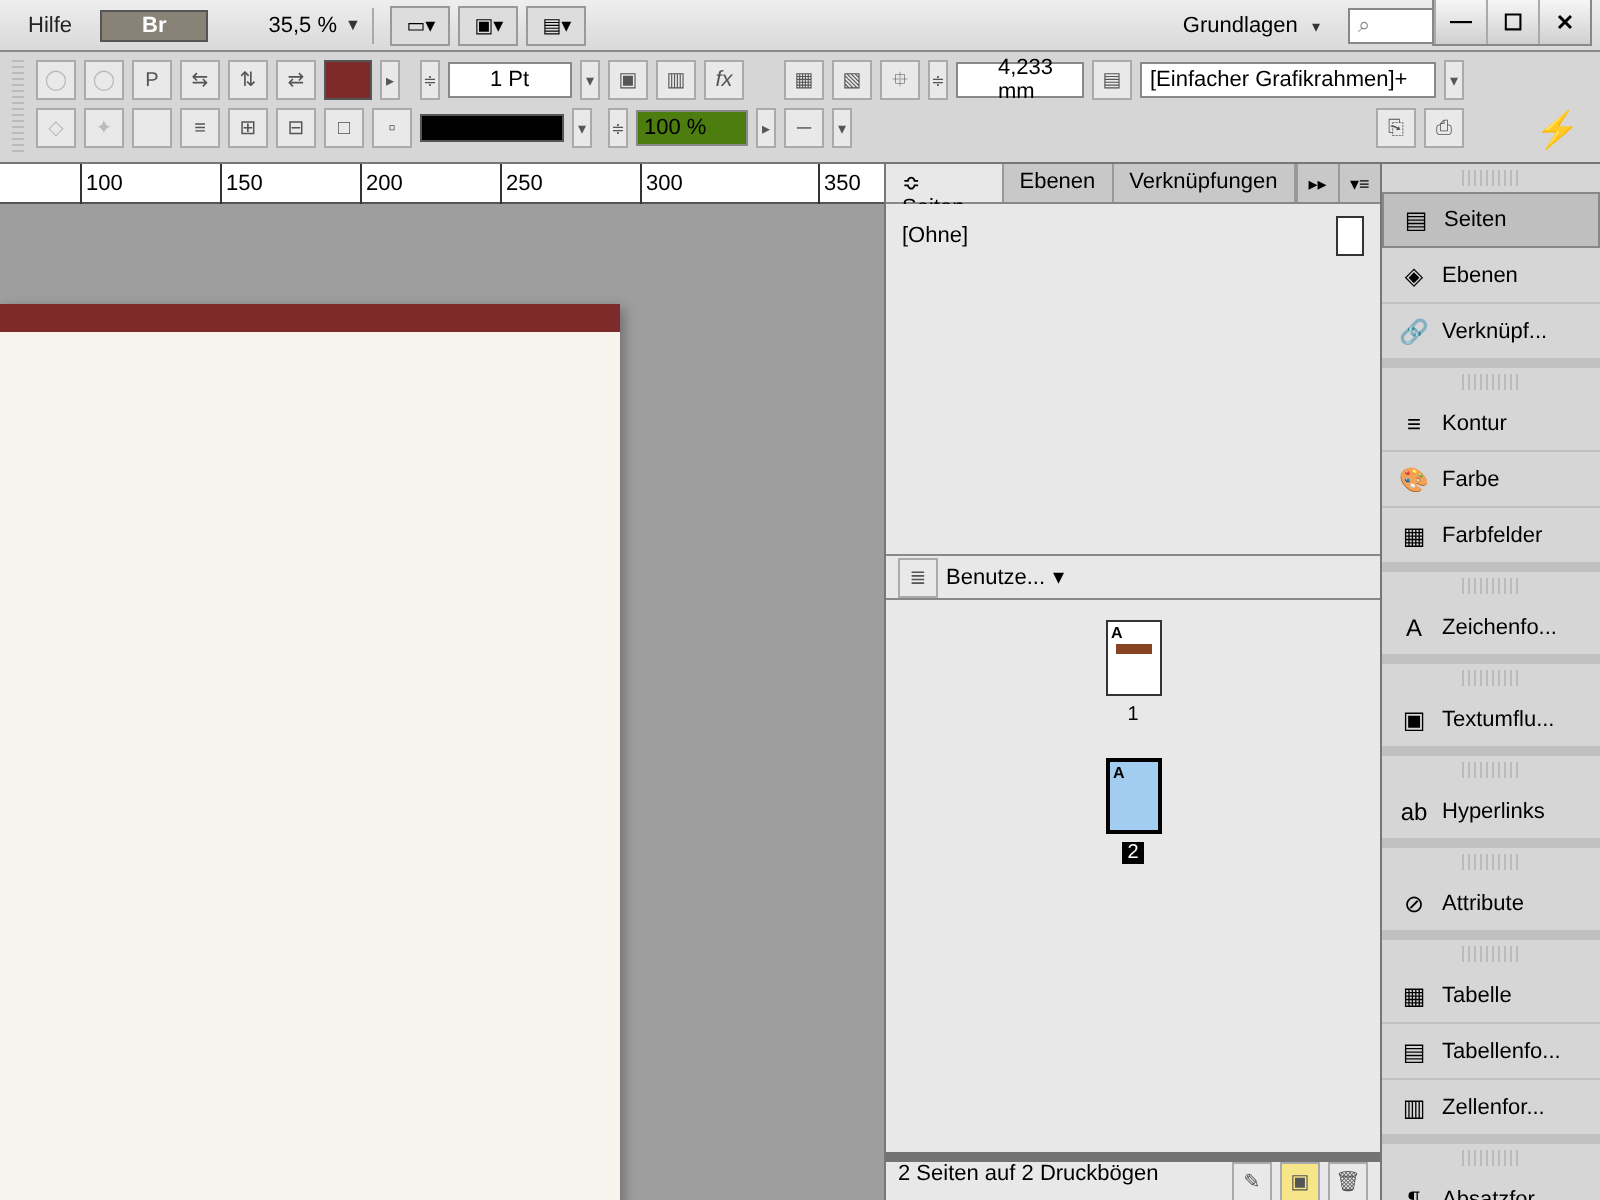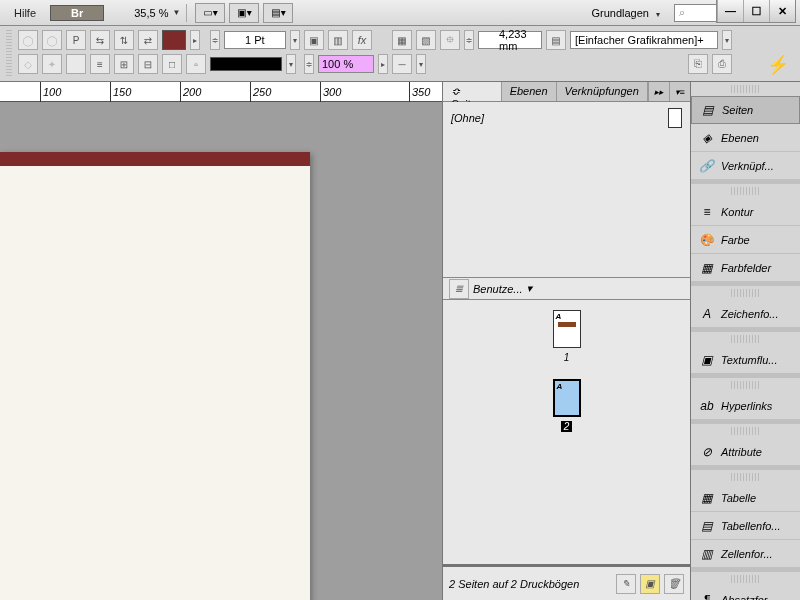--- a/index.html
+++ b/index.html
@@ -22,27 +22,27 @@
 .optbar { height: 56px; background: #d6d6d6; border-bottom:1px solid #777; display:flex; align-items:flex-start; padding:4px 6px; gap:4px; position:relative; }
 .optbar .grip { width:6px; height:48px; background:repeating-linear-gradient(#bbb,#bbb 1px,#d6d6d6 1px,#d6d6d6 3px); margin-right:2px; }
 .opt-col { display:flex; flex-direction:column; gap:4px; }
 .opt-row { display:flex; gap:4px; align-items:center; }
 .ibtn { width:20px; height:20px; border:1px solid #aaa; background:#e9e9e9; display:flex; align-items:center; justify-content:center; font-size:10px; color:#555; }
 .ibtn.dis { color:#bbb; }
 .swatch { width:24px; height:20px; border:1px solid #555; }
 .swatch.red { background:#7e2a2a; }
 .swatch.black { background:#000; }
 .numfield { width:62px; height:18px; background:#fff; border:1px solid #888; padding:0 20px; display:flex; align-items:center; }
-.pctfield { width:56px; height:18px; background:#f0abfc; border:1px solid #888; padding:0 3px; display:flex; align-items:center; }
+.pctfield { width:56px; height:18px; background:#4d7c0f; border:1px solid #888; padding:0 3px; display:flex; align-items:center; }
 .dd { width:10px; text-align:center; font-size:8px; }
 .txtfield { height:18px; background:#fff; border:1px solid #888; padding:0 4px; display:flex; align-items:center; }
 .bolt { position:absolute; right:10px; top:28px; font-size:18px; color:#333; }
 
 
-.workspace { position:absolute; top:82px; left:0; right:0; bottom:0; display:flex;font-style:italic; }
+.workspace { position:absolute; top:82px; left:0; right:0; bottom:0; display:flex; }
 .doc-area { flex:1; background:#9e9e9e; position:relative; overflow:hidden; }
 .ruler-h { position:absolute; top:0; left:0; right:0; height:20px; background:#fff; border-bottom:1px solid #555; display:flex; align-items:flex-end; font-size:9px; }
 .ruler-h .tick { position:absolute; top:0; height:20px; border-left:1px solid #333; padding-left:2px; padding-top:4px; }
 .page { position:absolute; top:70px; left:0; width:310px; height:520px; background:#f7f4ed; box-shadow:2px 2px 6px rgba(0,0,0,0.3); }
 .page .redbar { height:14px; background:#7e2a2a; }
 
 
 .panels { width:248px; background:#d6d6d6; border-left:1px solid #777; display:flex; flex-direction:column; }
 .panel-tabs { display:flex; background:#c8c8c8; border-bottom:1px solid #888; height:20px; align-items:stretch; }
 .panel-tabs .tab { padding:3px 8px; border-right:1px solid #999; background:#c8c8c8; cursor:default; }
@@ -54,21 +54,21 @@
 .mp-thumb { display:flex; gap:0; }
 .mp-thumb div { width:14px; height:20px; border:1px solid #333; background:#fff; }
 .pages-bar { background:#e8e8e8; border-bottom:1px solid #888; height:22px; display:flex; align-items:center; padding:0 6px; gap:4px; }
 .pages-body { flex:1; background:#e8e8e8; padding:10px; display:flex; flex-direction:column; align-items:center; gap:4px; }
 .pg-thumb { width:28px; height:38px; border:1px solid #333; background:#fff; position:relative; }
 .pg-thumb.sel { background:#a3cdf0; border:2px solid #000; }
 .pg-thumb .a { position:absolute; top:1px; left:2px; font-size:8px; font-weight:bold; }
 .pg-thumb .red { position:absolute; top:11px; left:4px; right:4px; height:5px; background:#842; }
 .pg-num { font-size:10px; }
 .pg-num.sel { background:#000; color:#fff; padding:0 3px; }
-.status { height:36px; background:#e8e8e8; border-top:3px solid #737373; display:flex; align-items:center; padding:0 6px; justify-content:space-between; }
+.status { height:24px; background:#e8e8e8; border-top:5px solid #737373; display:flex; align-items:flex-start; padding:0 6px; justify-content:space-between; }
 .status .icons { display:flex; gap:4px; }
 
 
 .rightstrip { width:110px; background:#d6d6d6; border-left:1px solid #777; overflow:hidden; }
 .rightstrip .grip-h { height:8px; background:repeating-linear-gradient(90deg,#bbb,#bbb 1px,#d6d6d6 1px,#d6d6d6 3px); margin:3px 40px; }
 .rsitem { height:28px; display:flex; align-items:center; gap:6px; padding:0 8px; border-bottom:1px solid #c0c0c0; }
 .rsitem.active { background:#bfbfbf; border:1px solid #888; }
 .rsitem .ic { width:16px; height:16px; display:flex; align-items:center; justify-content:center; font-size:12px; }
 .rs-gap { height:4px; background:#c0c0c0; }
 </style>

